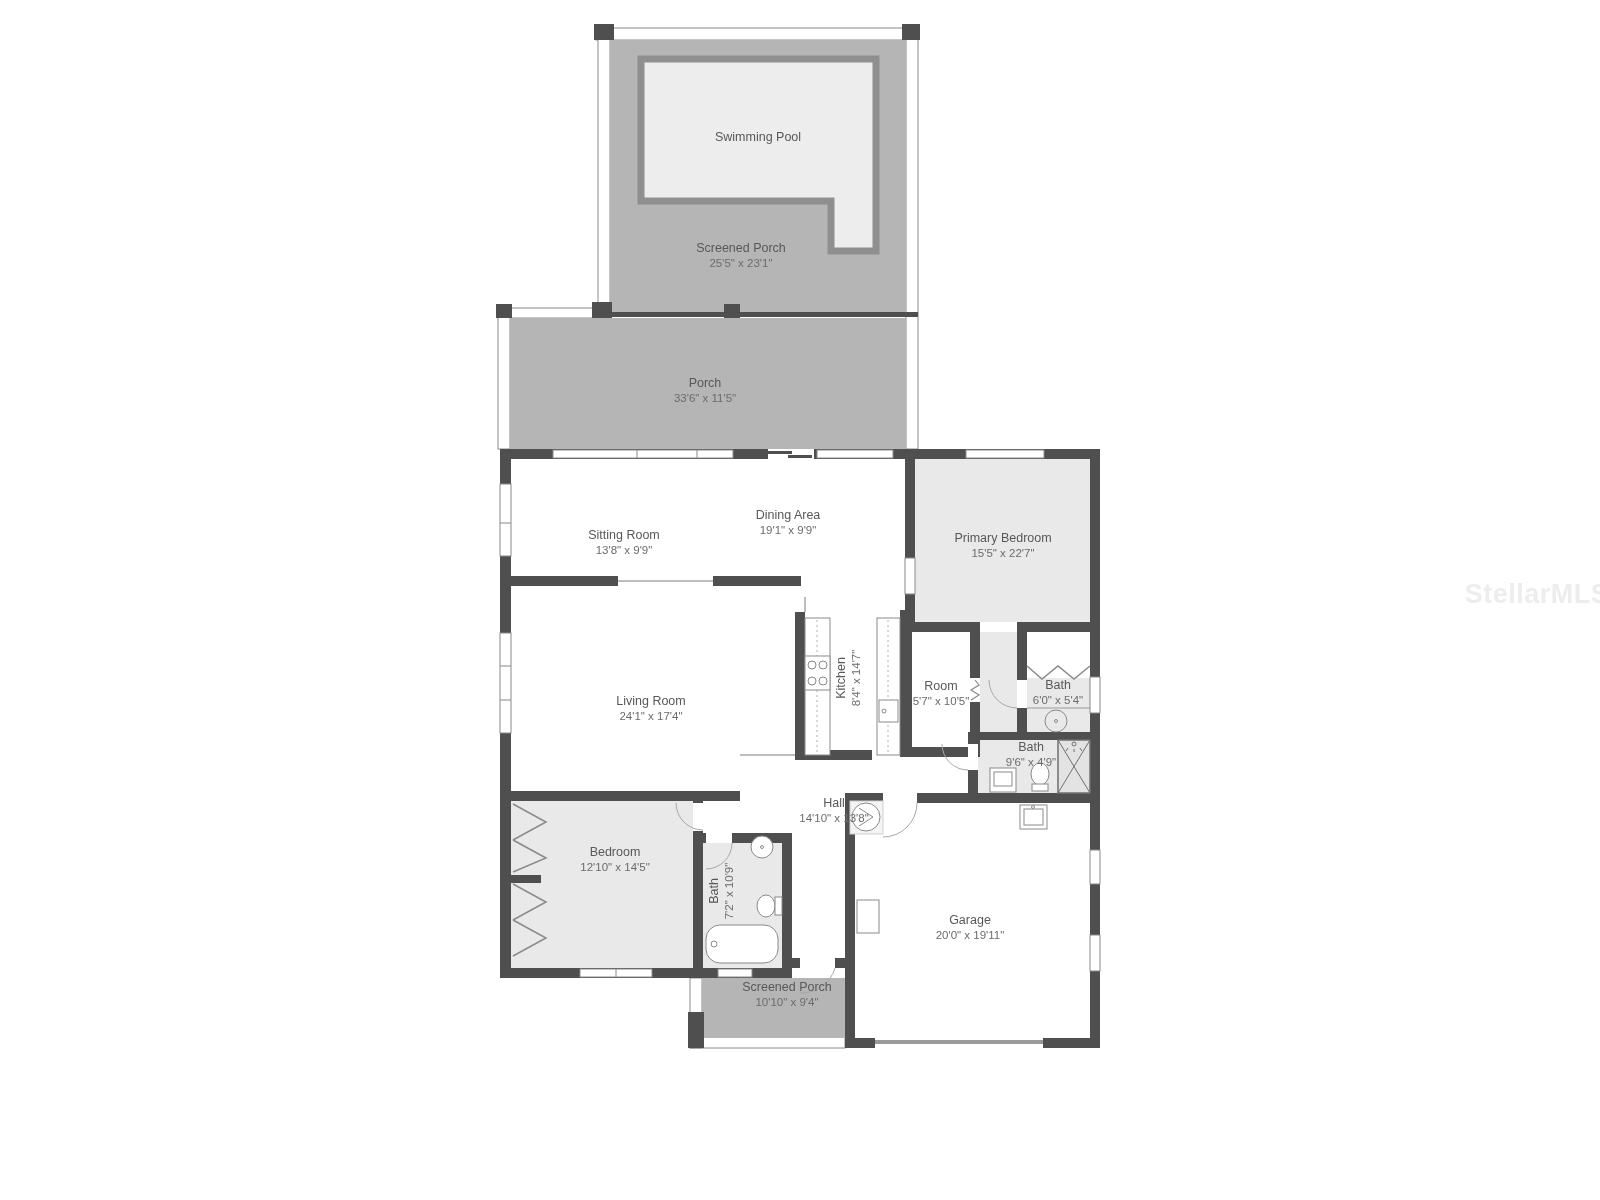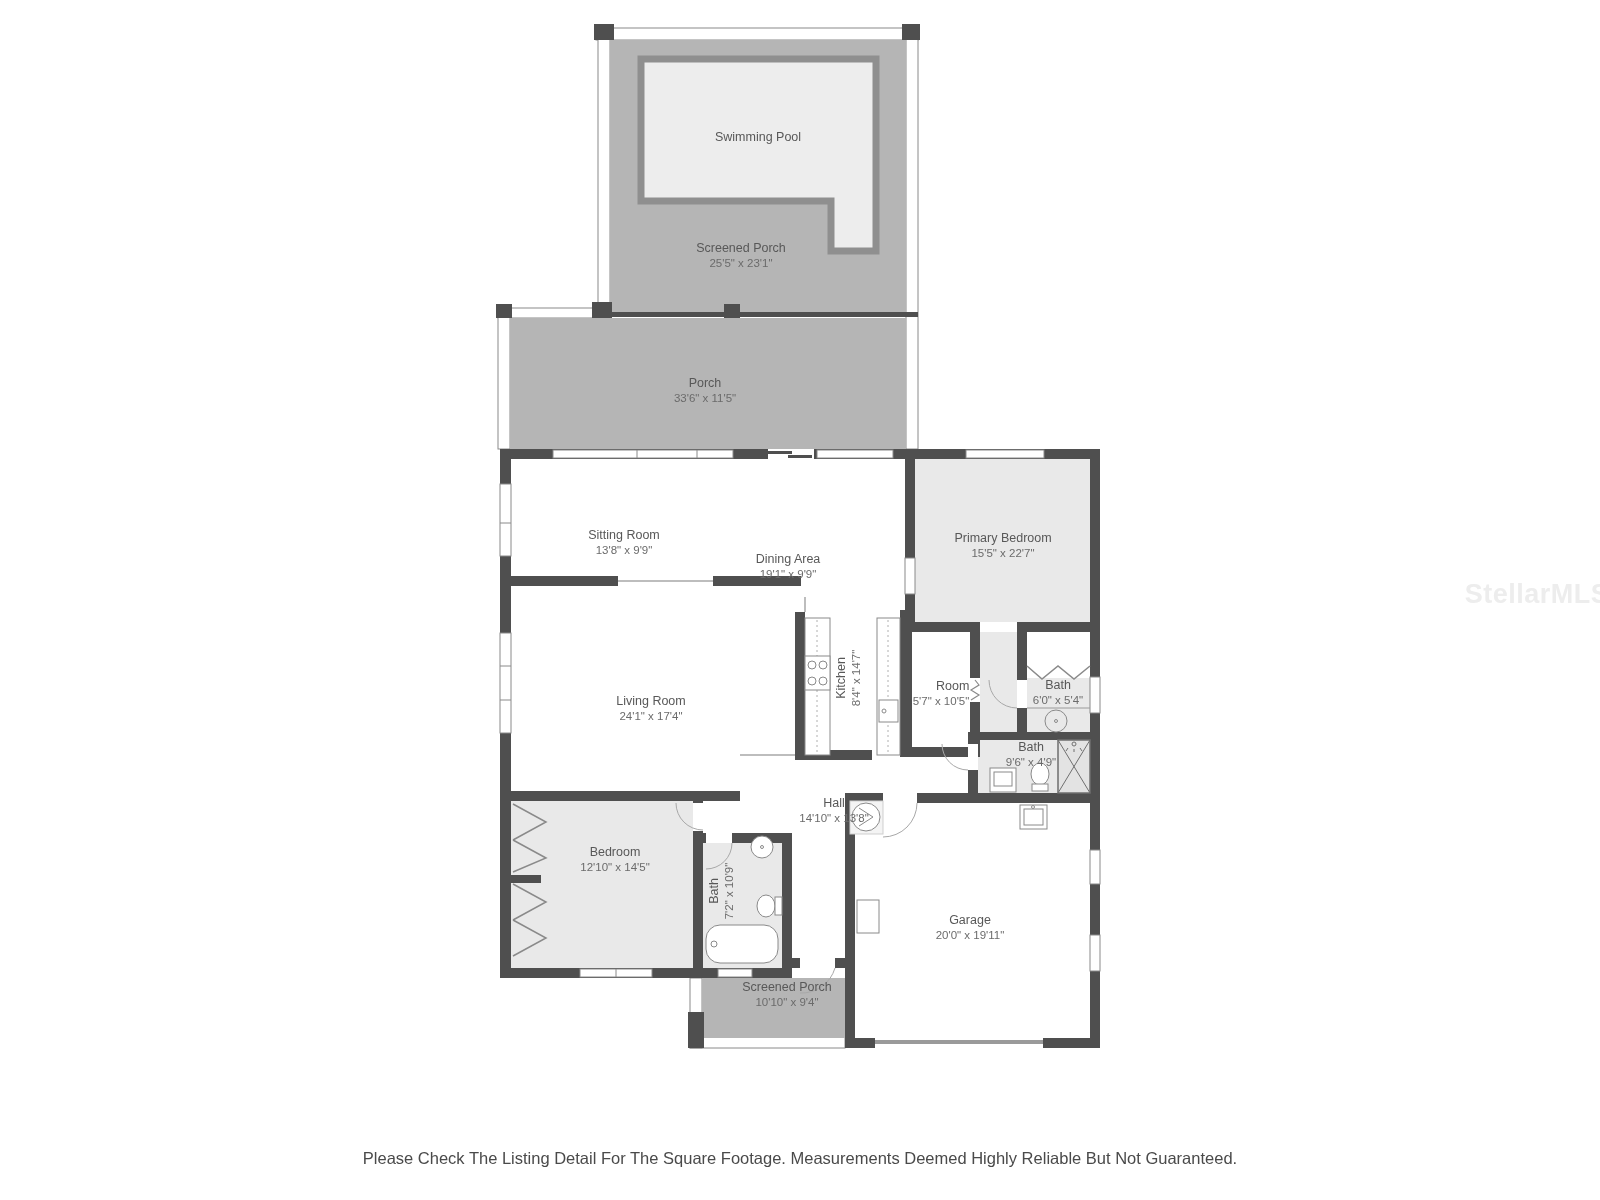--- a/index.html
+++ b/index.html
@@ -13,25 +13,25 @@
     text-align:center;white-space:nowrap;line-height:1.3;
     pointer-events:none;
   }
   .lp .rname{display:block;font-size:12.5px;color:#585858;}
   .lp .rdims{display:block;font-size:11.5px;color:#6b6b6b;}
   .lp.rot{transform:translate(-50%,-50%) rotate(-90deg);}
   .lbl-pool{left:758px;top:137px;}
   .lbl-sptop{left:741px;top:256px;}
   .lbl-porch{left:705px;top:391px;text-align:center;}
   .lbl-sitting{left:624px;top:523px;margin-top:20px;}
-  .lbl-dining{left:788px;top:523px;margin-top:44px;}
+  .lbl-dining{left:788px;top:523px;}
   .lbl-primary{left:1003px;top:546px;}
   .lbl-living{left:651px;top:689px;margin-top:20px;}
   .lbl-kitchen{left:849px;top:678px;}
-  .lbl-room{left:941px;top:694px;text-align:right;}
+  .lbl-room{left:941px;top:694px;}
   .lbl-bathp{left:1058px;top:693px;}
   .lbl-bathh{left:1031px;top:755px;}
   .lbl-hall{left:834px;top:811px;}
   .lbl-bedroom{left:615px;top:860px;}
   .lbl-bathg{left:722px;top:891px;}
   .lbl-spbot{left:787px;top:995px;}
   .lbl-garage{left:970px;top:928px;}
   #watermark{
     position:absolute;left:1537px;top:594px;transform:translate(-50%,-50%);
     font-size:27px;font-weight:bold;color:#ededed;letter-spacing:0.5px;
@@ -300,14 +300,13 @@
     <span class="rname">Screened Porch</span>
     <span class="rdims">10'10" x 9'4"</span>
   </div>
   <div class="lp lbl-garage">
     <span class="rname">Garage</span>
     <span class="rdims">20'0" x 19'11"</span>
   </div>
 
   <div id="watermark">StellarMLS</div>
 
-  <div id="disclaimer">Please Check The Listing Detail For The Square Footage. Measurements Deemed Highly Reliable But Not Guaranteed.</div>
 </div>
 
 </body></html>

